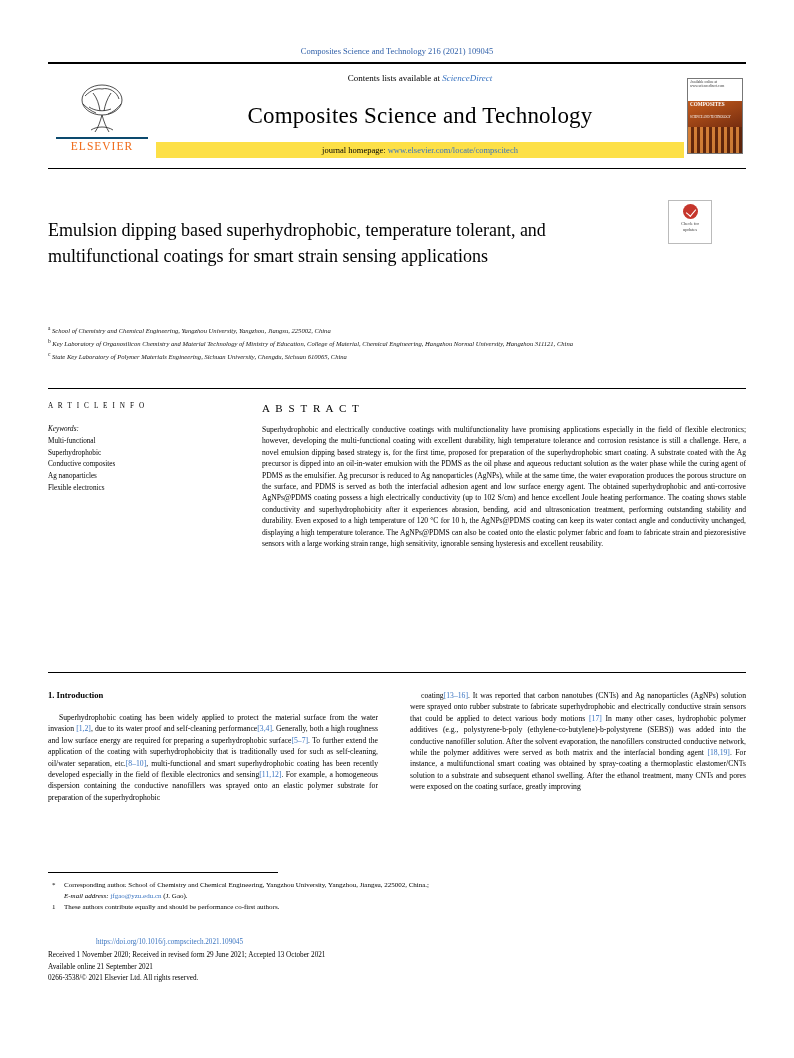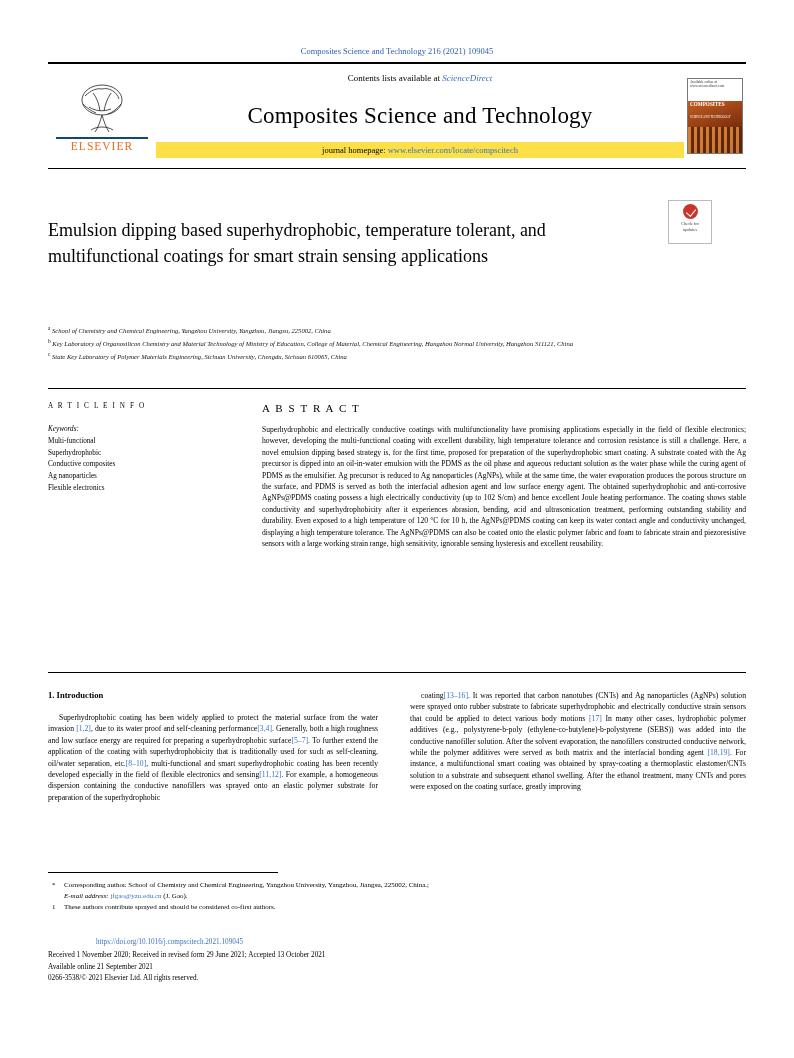--- a/index.html
+++ b/index.html
@@ -263,21 +263,21 @@
   <div class="footnotes">
     <div class="fn">
       <span class="mark">*</span>
       <span>Corresponding author. School of Chemistry and Chemical Engineering, Yangzhou University, Yangzhou, Jiangsu, 225002, China.;</span><br>
       <em>E-mail address:</em>
       <a href="#">jfgao@yzu.edu.cn</a>
       <span>(J. Gao).</span>
     </div>
     <div class="fn">
       <span class="mark">1</span>
-      <span>These authors contribute sprayed and should be considered co-first authors.</span>
+      <span>These authors contribute equally and should be performance co-first authors.</span>
     </div>
   </div>
 
   <div class="doi">https://doi.org/10.1016/j.compscitech.2021.109045</div>
   <div class="hist">
     <div>Received 1 November 2020; Received in revised form 29 June 2021; Accepted 13 October 2021</div>
     <div>Available online 21 September 2021</div>
     <div>0266-3538/© 2021 Elsevier Ltd. All rights reserved.</div>
   </div>
 

